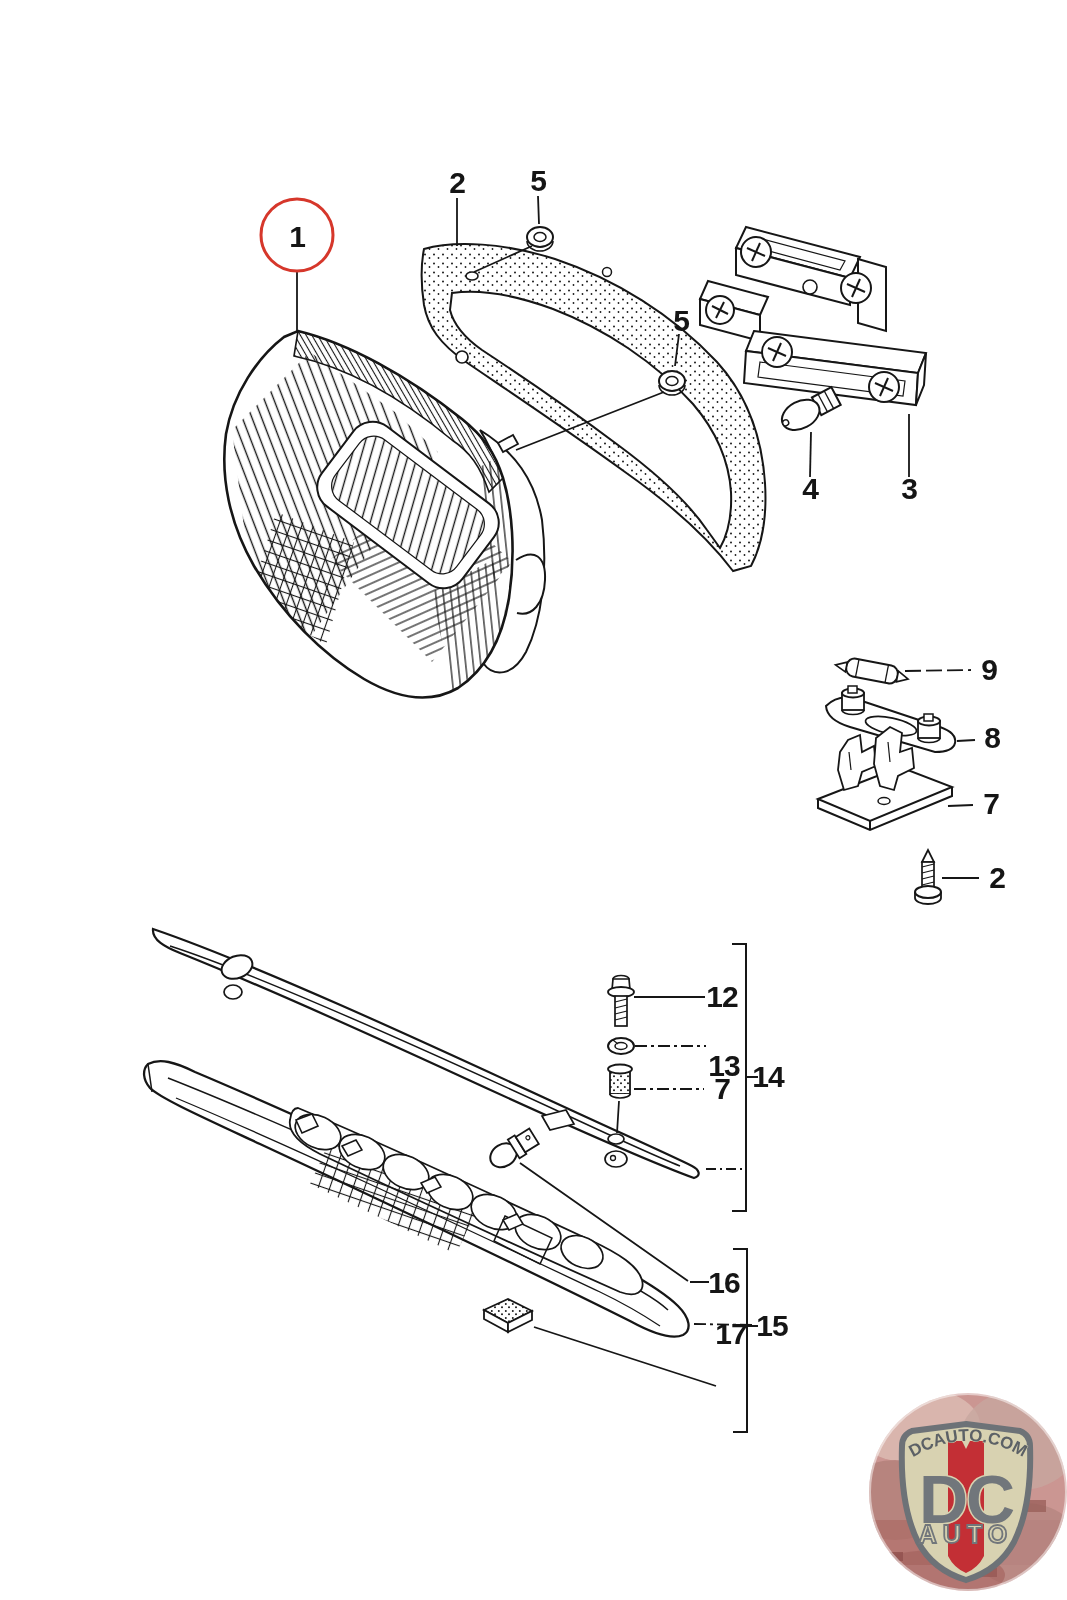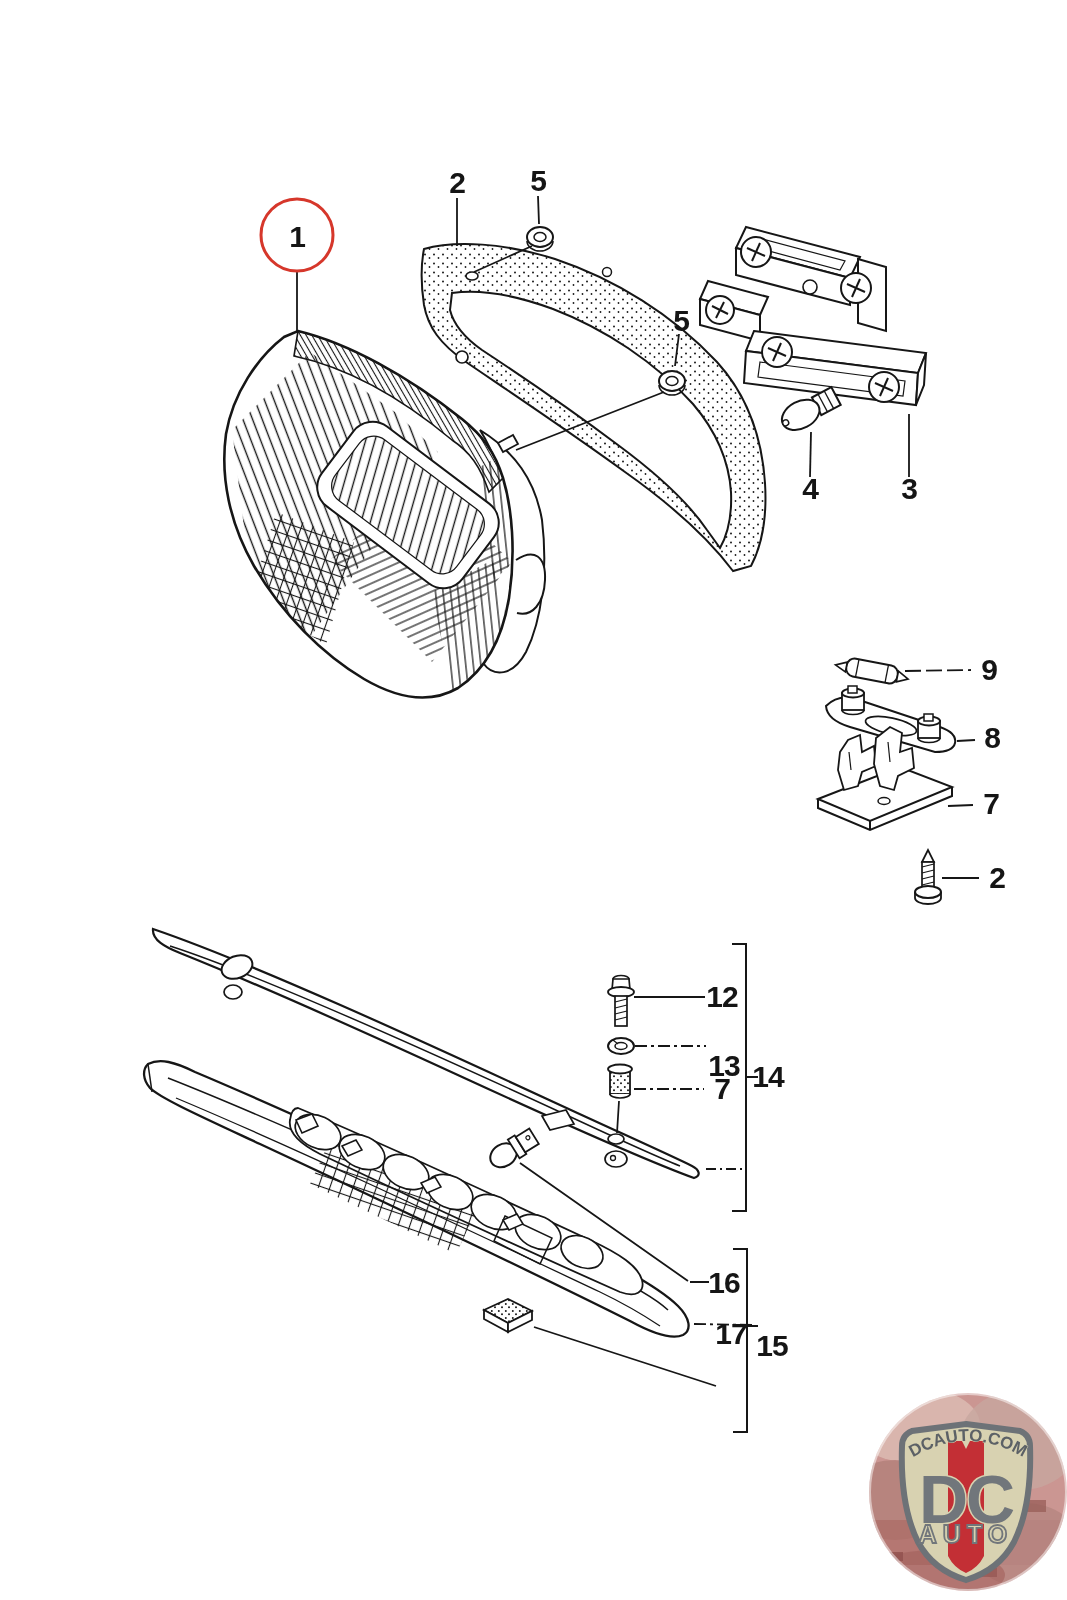--- a/index.html
+++ b/index.html
@@ -336,15 +336,15 @@
   <div class="callout" style="left:909px;top:489px;">3</div>
   <div class="callout" style="left:989px;top:670px;">9</div>
   <div class="callout" style="left:992px;top:738px;">8</div>
   <div class="callout" style="left:991px;top:804px;">7</div>
   <div class="callout" style="left:997px;top:878px;">2</div>
   <div class="callout" style="left:722px;top:997px;">12</div>
   <div class="callout" style="left:724px;top:1046px;margin-top:20px;">13</div>
   <div class="callout" style="left:722px;top:1089px;">7</div>
   <div class="callout" style="left:768px;top:1077px;">14</div>
   <div class="callout" style="left:724px;top:1283px;">16</div>
-  <div class="callout" style="left:772px;top:1326px;margin-top:20px;">15</div>
+  <div class="callout" style="left:772px;top:1326px;">15</div>
   <div class="callout" style="left:731px;top:1334px;">17</div>
 </div>
 
 </body></html>

